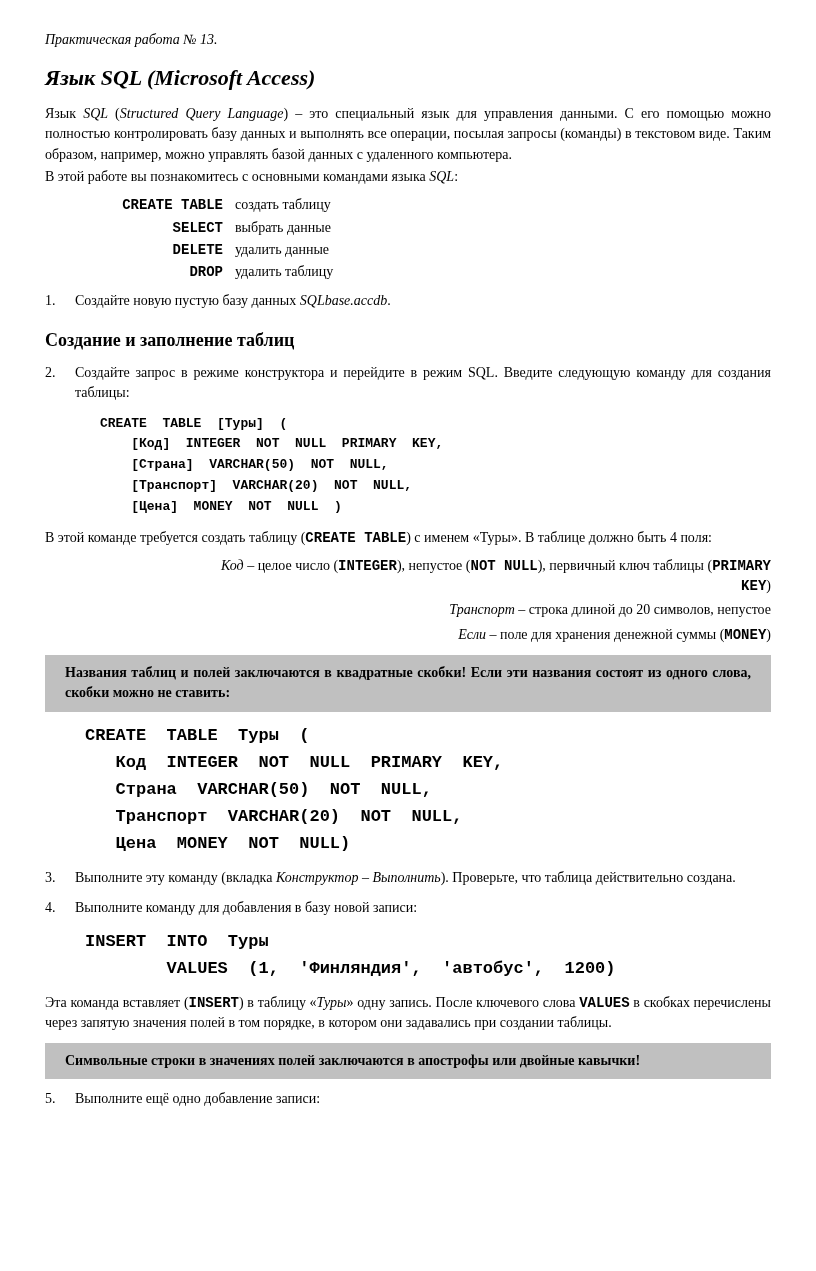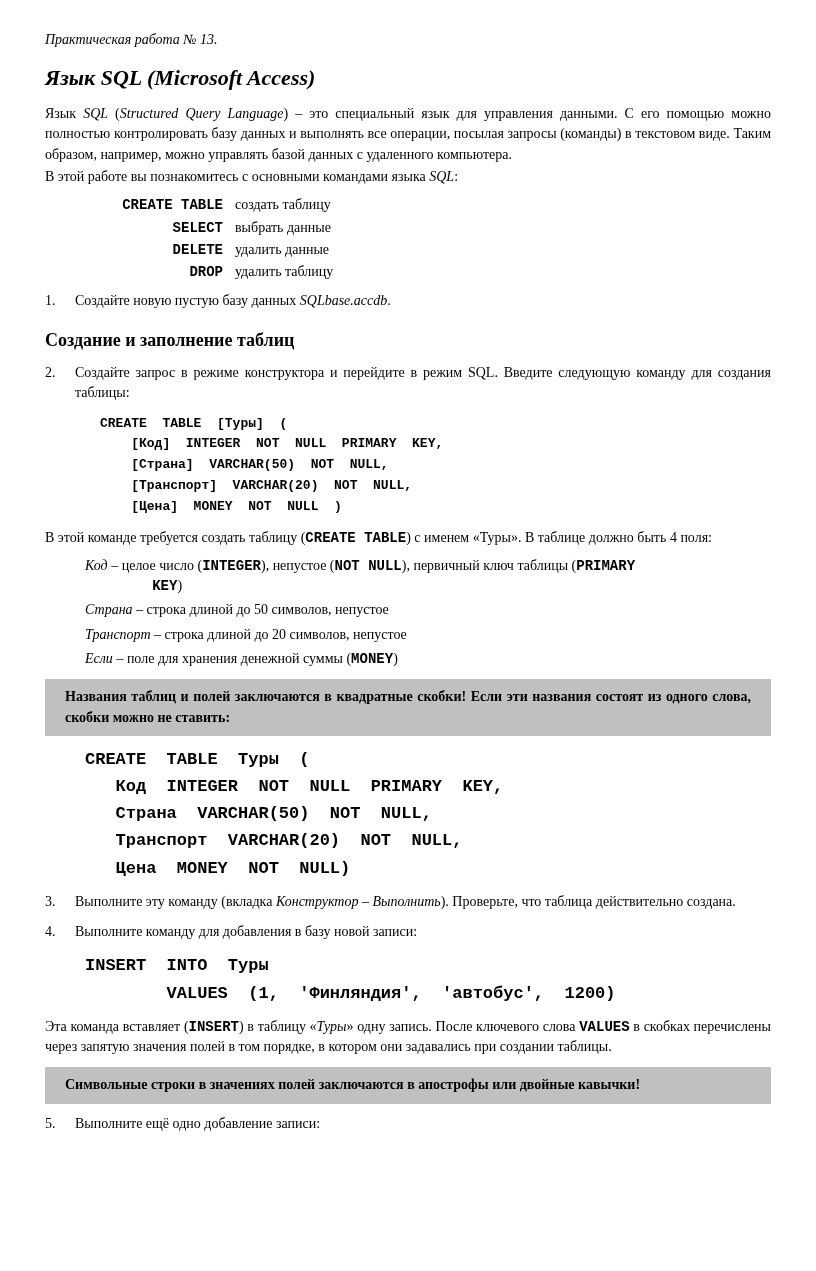--- a/index.html
+++ b/index.html
@@ -91,20 +91,21 @@
       font-style: italic;
     }
     p {
       text-align: justify;
       margin-bottom: 8px;
     }
     .field-desc {
       margin-left: 20px;
       margin-bottom: 4px;
       display: block;
+      text-align: right;
     }
     .code-block-2 {
       font-family: "Courier New", Courier, monospace;
       font-size: 17px;
       font-weight: bold;
       margin: 10px 0 10px 40px;
       line-height: 1.6;
       white-space: pre;
     }
   </style>
@@ -161,23 +162,20 @@
     [Транспорт]  VARCHAR(20)  NOT  NULL,
     [Цена]  MONEY  NOT  NULL  )</div>
 
 <p style="text-align:justify;">
   В этой команде требуется создать таблицу (<span class="inline-code">CREATE   TABLE</span>) с именем «Туры».  В  таблице должно быть 4 поля:
 </p>
 
 <div style="margin-left:20px; margin-bottom:8px;">
   <span class="field-desc">
     <span class="inline-italic">Код</span> – целое число (<span class="inline-code">INTEGER</span>), непустое (<span class="inline-code">NOT  NULL</span>), первичный ключ таблицы (<span class="inline-code">PRIMARY<br>&nbsp;&nbsp;&nbsp;&nbsp;&nbsp;&nbsp;&nbsp;&nbsp;KEY</span>)
-  </span>
-  <span class="field-desc">
-    <span class="inline-italic">Страна</span> – строка длиной до 50 символов, непустое
   </span>
   <span class="field-desc">
     <span class="inline-italic">Транспорт</span> – строка длиной до 20 символов, непустое
   </span>
   <span class="field-desc">
     <span class="inline-italic">Если</span> – поле для хранения денежной суммы (<span class="inline-code">MONEY</span>)
   </span>
 </div>
 
 <div class="note-box">

